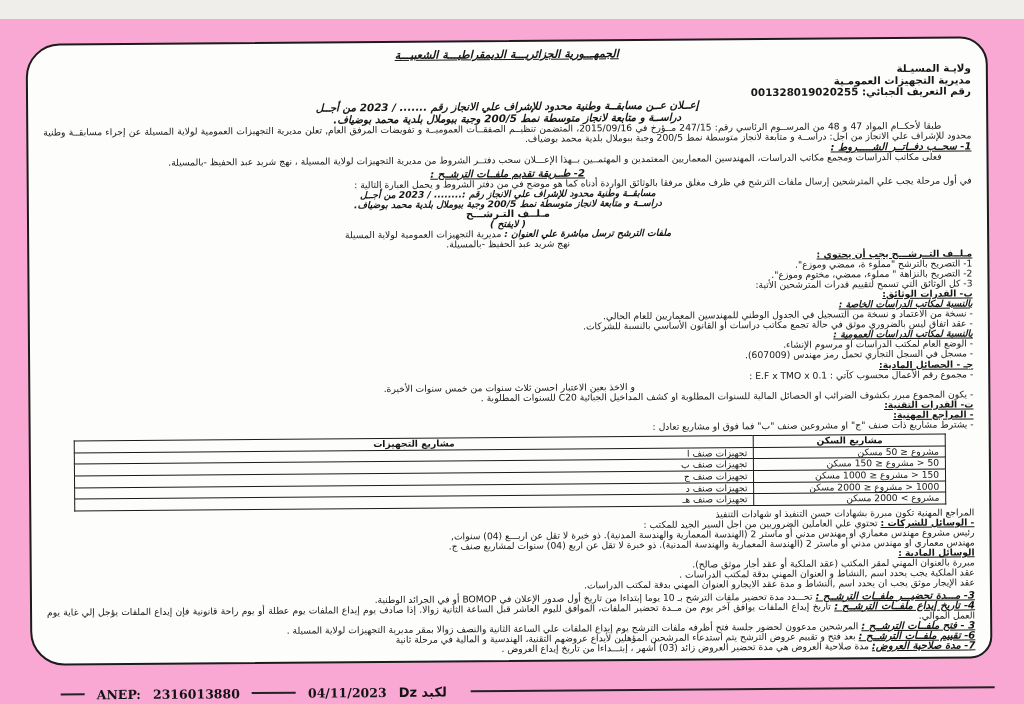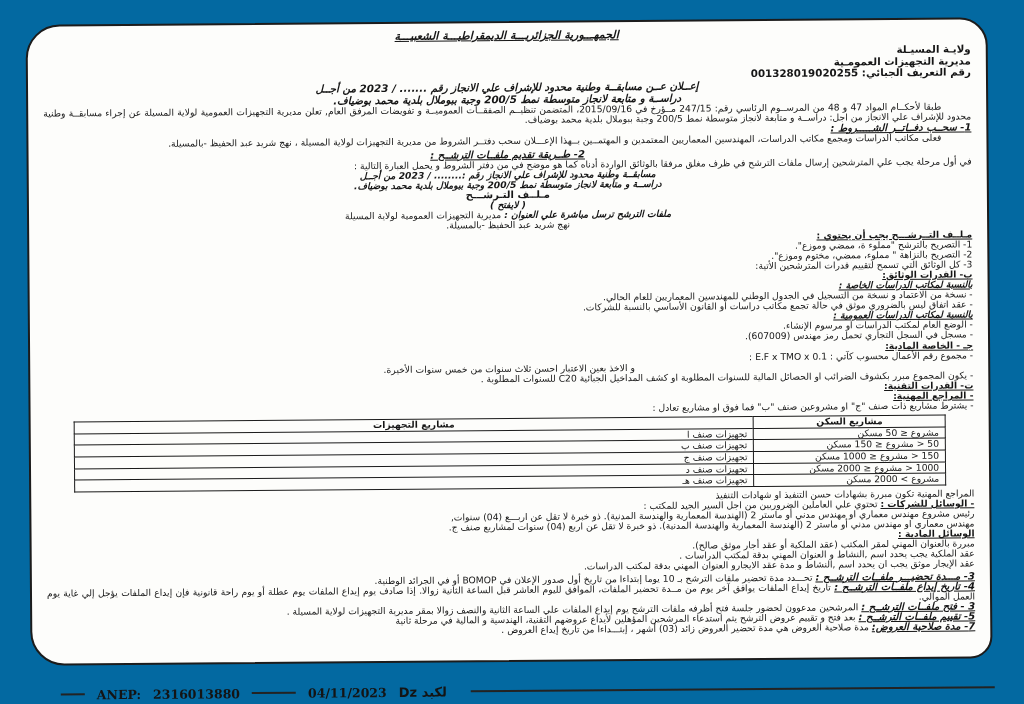--- a/index.html
+++ b/index.html
@@ -1,17 +1,17 @@
 <!DOCTYPE html>
 <html lang="ar" style="--ink: #161616;"><head>
 <meta charset="utf-8">
 <style>
   html,body{margin:0;padding:0;width:1024px;height:704px;overflow:hidden;
     background:#efeeea;font-family:"DejaVu Sans",sans-serif;}
-  .page{position:absolute;inset:0;background:#0369a1;}
+  .page{position:absolute;inset:0;background:#f9a8d4;margin-top:19px;}
   .tilt{position:absolute;inset:0;transform:rotate(-0.45deg);transform-origin:50% 48%;}
   .frame{position:absolute;left:28px;top:21px;right:34px;bottom:42px;
     border:2px solid #1c1c1c;border-radius:34px 28px 22px 34px;
     padding:5px 15px 2px 15px;overflow:hidden;background:#fdfdfb;}
   .doc{direction:rtl;text-align:right;color:var(--ink,#161616);}
   .title{text-align:center;font-weight:bold;font-style:italic;font-size:11px;
     text-decoration:underline;margin:1px 0 5px 0;letter-spacing:0.5px;}
   .org div{font-weight:bold;font-size:10.3px;line-height:11.6px;}
   .ln{font-size:9.2px;line-height:10.1px;}
   .big{font-size:10.4px;line-height:11.8px;}
@@ -79,21 +79,21 @@
             <div class="ln r">1- التصريح بالترشح "مملوء ة، ممضي وموزع".</div>
             <div class="ln r">2- التصريح بالنزاهة " مملوء، ممضي، مختوم وموزع".</div>
             <div class="ln r">3- كل الوثائق التي تسمح لتقييم قدرات المترشحين الأتية:</div>
             <div class="ln r"><span class="lead bu2">ب-  القدرات الوثائق:</span><span class="rest "></span></div>
             <div class="ln r"><span class="lead biu">بالنسبة لمكاتب الدراسات الخاصة :</span><span class="rest "></span></div>
             <div class="ln r">-  نسخة من الاعتماد و نسخة من التسجيل في الجدول الوطني للمهندسين المعماريين للعام الحالي.</div>
             <div class="ln r">- عقد اتفاق ليس بالضروري موثق في حالة تجمع مكاتب دراسات او القانون الأساسي بالنسبة للشركات.</div>
             <div class="ln r"><span class="lead biu">بالنسبة لمكاتب الدراسات العمومية :</span><span class="rest "></span></div>
             <div class="ln r">- الوضع العام لمكتب الدراسات او مرسوم الإنشاء.</div>
             <div class="ln r">- مسجل في السجل التجاري تحمل رمز مهندس (607009).</div>
-            <div class="ln r"><span class="lead bu2">جـ - الخاصة المادية:</span><span class="rest "></span></div>
+            <div class="ln r"><span class="lead bu2">جـ - الحصائل المادية:</span><span class="rest "></span></div>
             <div class="ln r"><span class="lead ">- مجموع رقم الأعمال محسوب كآتي :</span><span class="rest formula"> E.F x TMO x 0.1 :</span></div>
             <div class="ln c">و الاخذ بعين الاعتبار احسن ثلاث سنوات  من خمس سنوات الأخيرة.</div>
             <div class="ln r just">- يكون المجموع مبرر بكشوف الضرائب او الحصائل المالية للسنوات المطلوبة او  كشف المداخيل الجبائية C20 للسنوات المطلوبة .</div>
             <div class="ln r"><span class="lead bu2">ت- القدرات التقنية:</span><span class="rest "></span></div>
             <div class="ln r"><span class="lead bu2">- المراجع المهنية:</span><span class="rest "></span></div>
             <div class="ln r">- يشترط مشاريع ذات صنف "ج"  او مشروعين صنف "ب"  فما فوق او مشاريع تعادل :</div>
           </div>
 
         <table class="crit">
           <colgroup>
@@ -135,21 +135,21 @@
             <div class="ln r"><span class="lead bu2">- الوسائل للشركات :</span><span class="rest "> تحتوي علي العاملين الضروريين من اجل السير الجيد للمكتب :</span></div>
             <div class="ln r">رئيس مشروع مهندس معماري او مهندس مدني أو ماستر 2 (الهندسة المعمارية والهندسة المدنية). ذو خبرة لا تقل عن اربـــع  (04) سنوات,</div>
             <div class="ln r">مهندس معماري او مهندس مدني أو ماستر 2 (الهندسة المعمارية والهندسة المدنية). ذو خبرة لا تقل عن اربع (04) سنوات لمشاريع صنف ج.</div>
             <div class="ln r"><span class="lead bu2">الوسائل المادية :</span><span class="rest "></span></div>
             <div class="ln r">مبررة بالعنوان المهني لمقر المكتب (عقد الملكية أو عقد أجار موثق صالح).</div>
             <div class="ln r">عقد الملكية يجب يحدد اسم ,النشاط و العنوان المهني بدقة لمكتب الدراسات .</div>
             <div class="ln r">عقد الإيجار موثق  يجب ان يحدد اسم ,النشاط و مدة عقد الايجارو العنوان المهني بدقة لمكتب الدراسات.</div>
             <div class="ln r just mt2"><span class="lead hl">3- مـــدة تحضيـــر ملفــات الترشــح :</span><span class="rest "> تحـــدد مدة تحضير ملفات الترشح  بـ 10 يوما إبتداءا من تاريخ أول  صدور الإعلان في BOMOP  أو في الجرائد الوطنية.</span></div>
             <div class="ln r just"><span class="lead hl">4- تاريخ إيداع ملفــات الترشــح :</span><span class="rest "> تاريخ إيداع الملفات يوافق آخر يوم من مــدة تحضير الملفات، الموافق لليوم العاشر قبل الساعة الثانية زوالا. إذا صادف يوم إيداع الملفات يوم عطلة أو يوم راحة قانونية فإن إيداع الملفات يؤجل  إلي غاية يوم العمل الموالي.</span></div>
             <div class="ln r just"><span class="lead hl">3 - فتح ملفــات الترشــح :</span><span class="rest "> المرشحين مدعوون لحضور جلسة فتح أظرفه ملفات الترشح  يوم إيداع الملفات علي الساعة الثانية والنصف زوالا  بمقر مديرية التجهيزات لولاية المسيلة .</span></div>
-            <div class="ln r just"><span class="lead hl">5- تقييم ملفــات الترشــح :</span><span class="rest "> بعد فتح و تقييم عروض الترشح يتم استدعاء  المرشحين المؤهلين لأيداع عروضهم التقنية، الهندسية و المالية في مرحلة   ثانية</span></div>
+            <div class="ln r just"><span class="lead hl">6- تقييم ملفــات الترشــح :</span><span class="rest "> بعد فتح و تقييم عروض الترشح يتم استدعاء  المرشحين المؤهلين لأيداع عروضهم التقنية، الهندسية و المالية في مرحلة   ثانية</span></div>
             <div class="ln r"><span class="lead hl">7- مدة صلاحية العروض:</span><span class="rest "> مدة صلاحية العروض هي مدة تحضير العروض زائد (03) أشهر ، إبتـــداءا من تاريخ إيداع العروض .</span></div>
           </div>
 
       </div>
     </div>
 
     <div class="footer">
       <span class="fdash"></span>
       <span>ANEP:</span>
       <span>2316013880</span>

